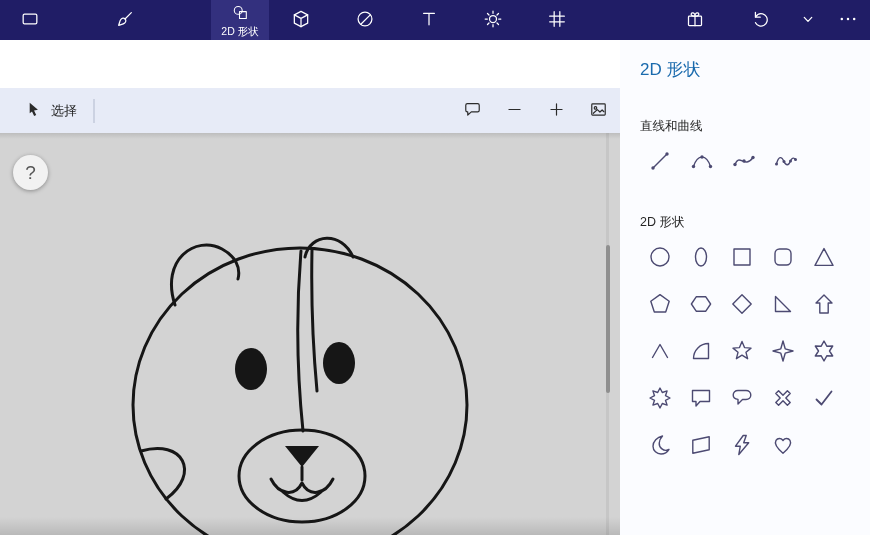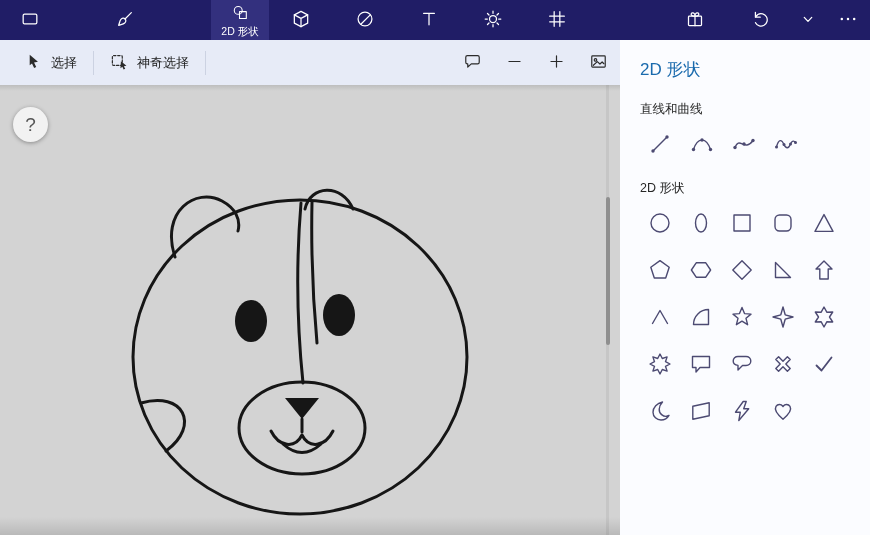--- a/index.html
+++ b/index.html
@@ -40,21 +40,21 @@
   .tb-right .tb-item[data-id="undo"]{width:40px;margin-left:25px;}
   .tb-right .tb-item[data-id="dropdown"]{width:36px;margin-left:10px;}
   .tb-right .tb-item[data-id="more"]{width:40px;margin-left:2px;}
   .topbar .dot{fill:#fff;stroke:none;}
 
   
   .main{display:flex;height:495px;}
   .left-col{width:620px;display:flex;flex-direction:column;}
 
   
-  .toolbar{height:45px;background:var(--toolbar-bg);display:flex;align-items:center;padding-left:8px;flex:0 0 45px;}
+  .toolbar{height:45px;background:var(--toolbar-bg);display:flex;align-items:center;padding-left:8px;flex:0 0 45px;margin-top:48px;}
   .tool-btn{
     height:45px;display:flex;align-items:center;gap:8px;padding:0 16px;
     background:transparent;border:none;cursor:pointer;font-size:13px;color:#1b1b1b;
     font-family:inherit;
   }
   .tool-btn svg,.icon-btn svg{width:19px;height:19px;stroke:#2b2b2b;fill:none;stroke-width:1.5;stroke-linecap:round;stroke-linejoin:round;}
   .tool-sep{width:1px;height:24px;background:#ccd2e2;}
   .tool-right{margin-left:auto;margin-right:8px;display:flex;align-items:center;gap:14px;}
   .icon-btn{width:28px;height:28px;display:flex;align-items:center;justify-content:center;background:transparent;border:none;cursor:pointer;padding:0;}
 
@@ -70,21 +70,21 @@
   }
   .drawing{position:absolute;left:0;top:0;width:620px;height:450px;}
   .drawing path,.drawing ellipse{stroke:var(--drawing-ink);stroke-width:3;fill:none;stroke-linecap:round;stroke-linejoin:round;}
   .drawing .fill{fill:var(--drawing-ink);stroke:none;}
   .scroll-track{position:absolute;right:11px;top:0;width:3px;height:100%;background:rgba(0,0,0,.06);}
   .scroll-thumb{position:absolute;right:10px;top:112px;width:4px;height:148px;background:#8f8f8f;border-radius:2px;cursor:pointer;}
 
   
   .panel{width:250px;height:495px;background:var(--panel-bg);padding:18px 0 0 20px;overflow:hidden;}
   .panel-title{margin:0;font-size:17px;font-weight:400;color:var(--accent);}
-  .section-label{margin-top:20px;font-size:12.5px;color:#262626;}
+  .section-label{margin-top:37px;font-size:12.5px;color:#262626;}
   .lines-row{display:grid;grid-template-columns:repeat(4,42px);margin-top:12px;margin-left:4px;}
   .shapes-grid{display:grid;grid-template-columns:repeat(5,41px);row-gap:17px;margin-top:12px;margin-left:4px;}
   .shape-btn{width:32px;height:30px;display:flex;align-items:center;justify-content:center;background:transparent;border:none;cursor:pointer;padding:0;}
   .shape-btn svg{width:24px;height:24px;stroke:var(--icon-ink);fill:none;stroke-width:1.4;stroke-linecap:round;stroke-linejoin:round;}
   .panel .dot{fill:var(--icon-ink);stroke:none;}
 </style>
 </head>
 <body>
 
 <div class="app">
@@ -171,27 +171,20 @@
     <div class="left-col">
 
       <div class="toolbar">
         <button class="tool-btn">
           <span><svg viewBox="0 0 24 24" aria-hidden="true">
                 <path d="M7.2 3.6 L17.6 12.4 L12.7 13.2 L15.4 19 L12.8 20.3 L10.1 14.4 L7.2 16.8 Z" fill="#2b2b2b" stroke="none"></path>
               </svg></span>
           <span>选择</span>
         </button>
         <span class="tool-sep"></span>
-        <button class="tool-btn">
-          <span><svg viewBox="0 0 24 24" aria-hidden="true">
-                <rect x="3" y="4.5" width="12.5" height="12.5" rx="1.5" stroke-dasharray="3 2.2"></rect>
-                <path d="M13.8 11.8 L20.8 17.4 L17.5 17.9 L19.2 21.3 L17.2 22.2 L15.6 18.7 L13.2 20.5 Z" fill="#2b2b2b" stroke="none"></path>
-              </svg></span>
-          <span>神奇选择</span>
-        </button>
         <span class="tool-sep"></span>
 
         <div class="tool-right">
           <button class="icon-btn">
             <span><svg viewBox="0 0 24 24" aria-hidden="true">
                   <path d="M5.5 4.5 L18.5 4.5 C19.6 4.5 20.5 5.4 20.5 6.5 L20.5 13 C20.5 14.1 19.6 15 18.5 15 L10.5 15 L6 19 L6 15 L5.5 15 C4.4 15 3.5 14.1 3.5 13 L3.5 6.5 C3.5 5.4 4.4 4.5 5.5 4.5 Z"></path>
                 </svg></span>
           </button>
           <button class="icon-btn">
             <span><svg viewBox="0 0 24 24" aria-hidden="true">

